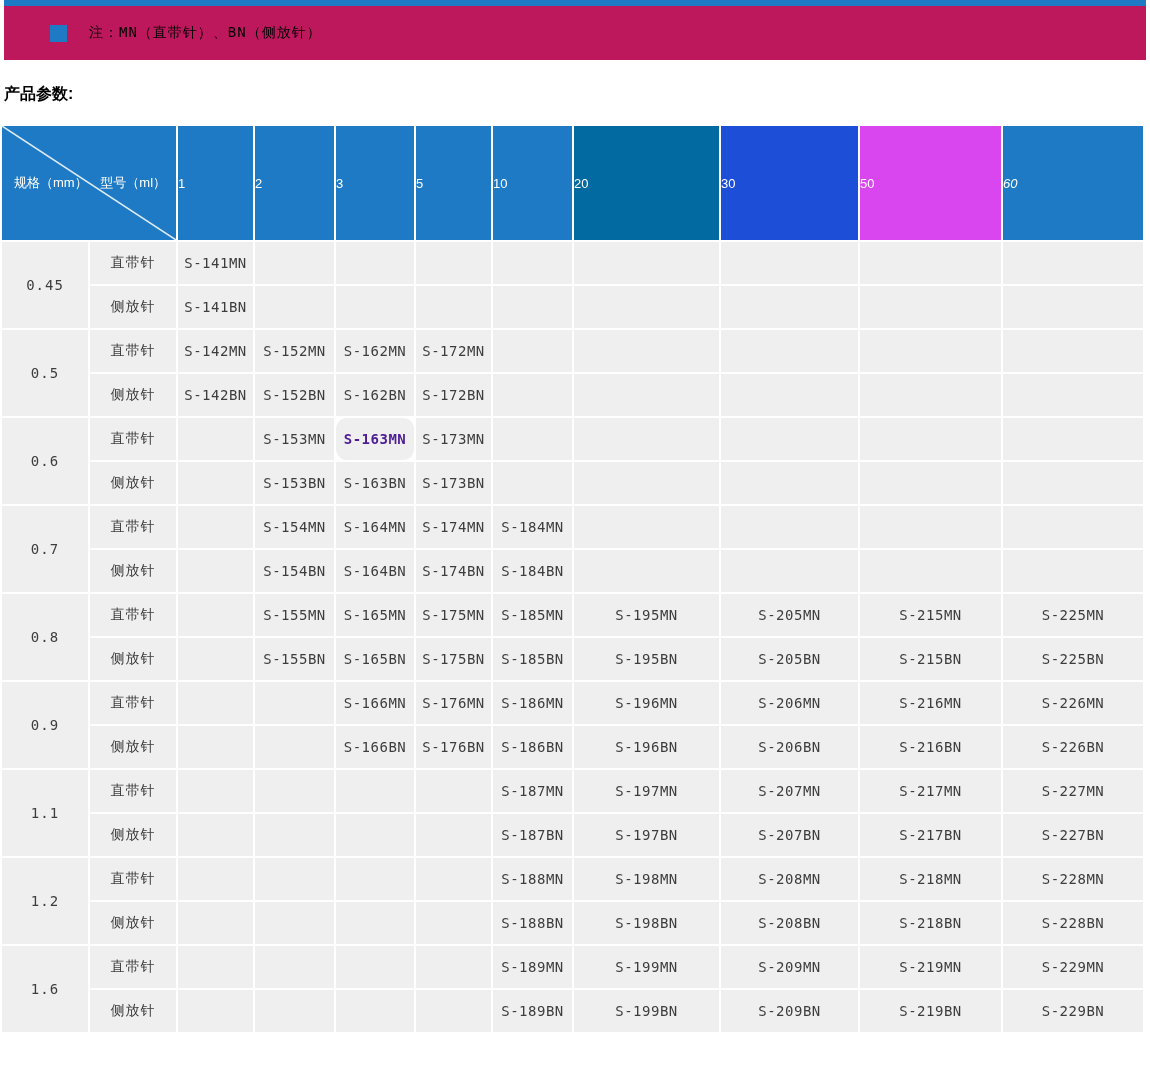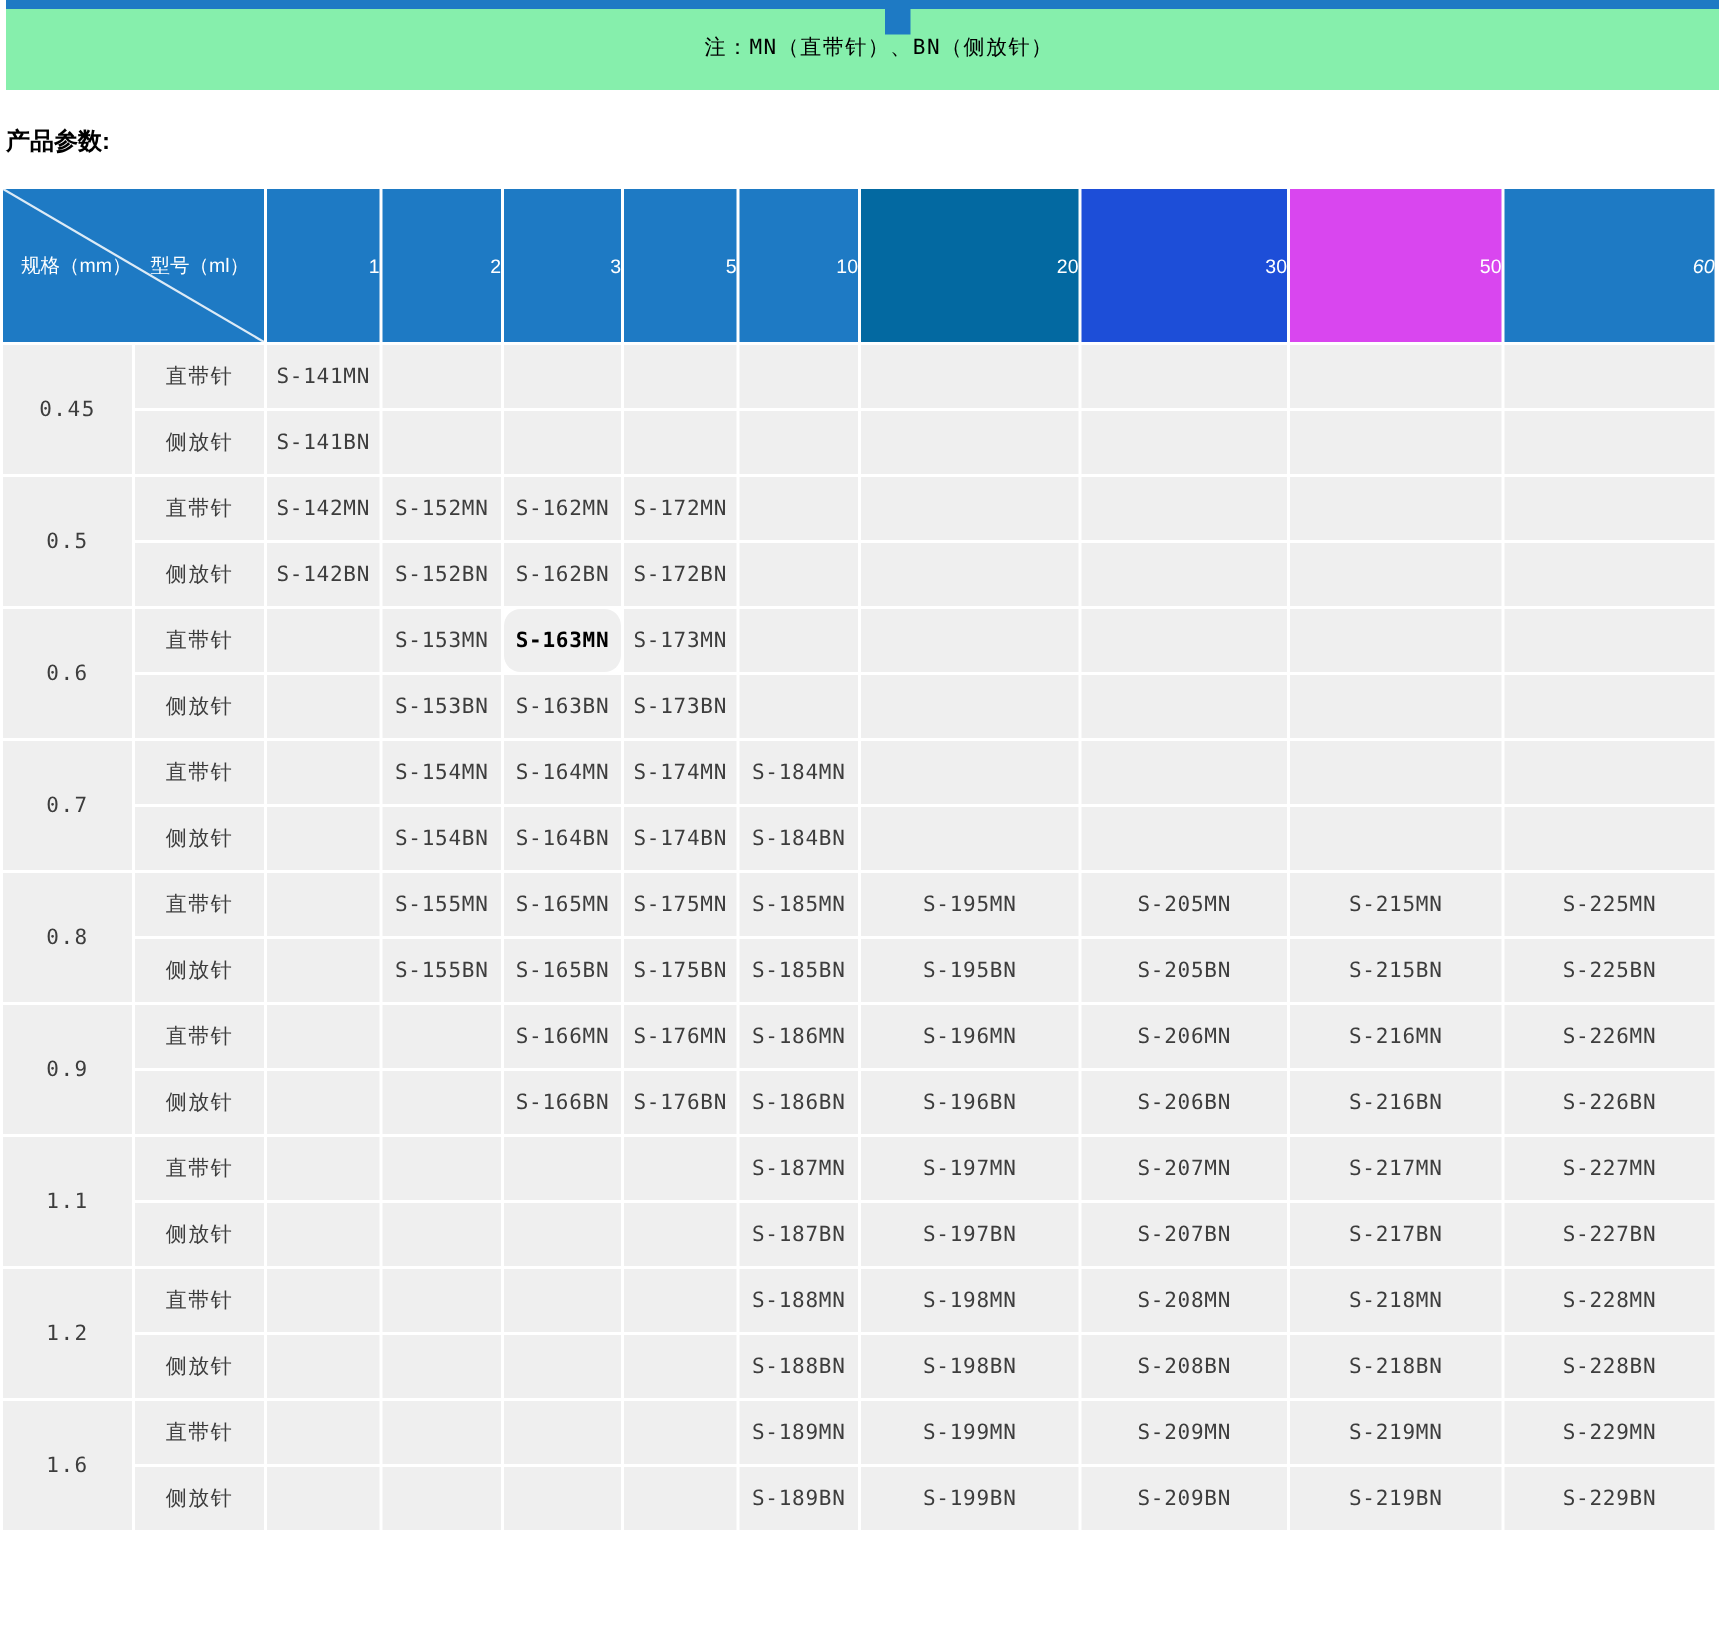--- a/index.html
+++ b/index.html
@@ -24,22 +24,22 @@
   }
   .section-title{
     position:absolute;left:4px;top:84px;font-size:16px;font-weight:bold;color:#000000;
   }
   table.params{
     position:absolute;left:0;top:124px;width:1145px;
     border-collapse:separate;border-spacing:2px;table-layout:fixed;
     background:#ffffff;
   }
   table.params th{
-    height:102px;color:#ffffff;font-size:13px;font-weight:normal;
-    text-align:right;vertical-align:middle;padding:0;
+    height:114px;color:#ffffff;font-size:13px;font-weight:normal;
+    text-align:left;vertical-align:middle;padding:0;
   }
   th.corner{position:relative;overflow:hidden;}
   th.corner svg.diag{position:absolute;left:0;top:0;width:100%;height:100%;}
   .corner-labels{
     position:relative;display:flex;justify-content:space-between;
     padding:0 10px 0 12px;font-size:13px;
   }
   table.params td{
     height:42px;background:#efefef;text-align:center;vertical-align:middle;
     padding:0;font-size:14px;color:#3d3d3d;overflow:hidden;
@@ -53,21 +53,21 @@
     font-weight:normal;color:#000000;font-size:14px;letter-spacing:1px;
   }
   td.model-cell{letter-spacing:0.5px;}
   td.hl{font-weight:bold;}
 </style>
 </head>
 <body>
 
 <div class="topbar" style="background: rgb(30, 122, 196);"></div>
 
-<div class="note-band" style="background: #86efac; flex-direction: column;">
+<div class="note-band" style="background: #be185d;">
   <span class="bullet" style="background: rgb(30, 122, 196);"></span>
   <span class="note-text">注：MN（直带针）、BN（侧放针）</span>
 </div>
 
 <div class="section-title">产品参数:</div>
 
 <table class="params">
   <colgroup>
     <col style="width:86px">
       <col style="width:86px">
@@ -152,21 +152,21 @@
         <td></td>
         <td></td>
         <td></td>
         <td></td>
       </tr>
       <tr>
         <td class="spec-cell" rowspan="2">0.6</td>
         <td class="type-cell">直带针</td>
         <td></td>
         <td class="model-cell">S-153MN</td>
-        <td class="model-cell hl" style="color: #000000; border-radius: 11px;">S-163MN</td>
+        <td class="model-cell hl" style="color: #4c1d95; border-radius: 11px;">S-163MN</td>
         <td class="model-cell">S-173MN</td>
         <td></td>
         <td></td>
         <td></td>
         <td></td>
         <td></td>
       </tr>
       <tr>
         <td class="type-cell">侧放针</td>
         <td></td>

